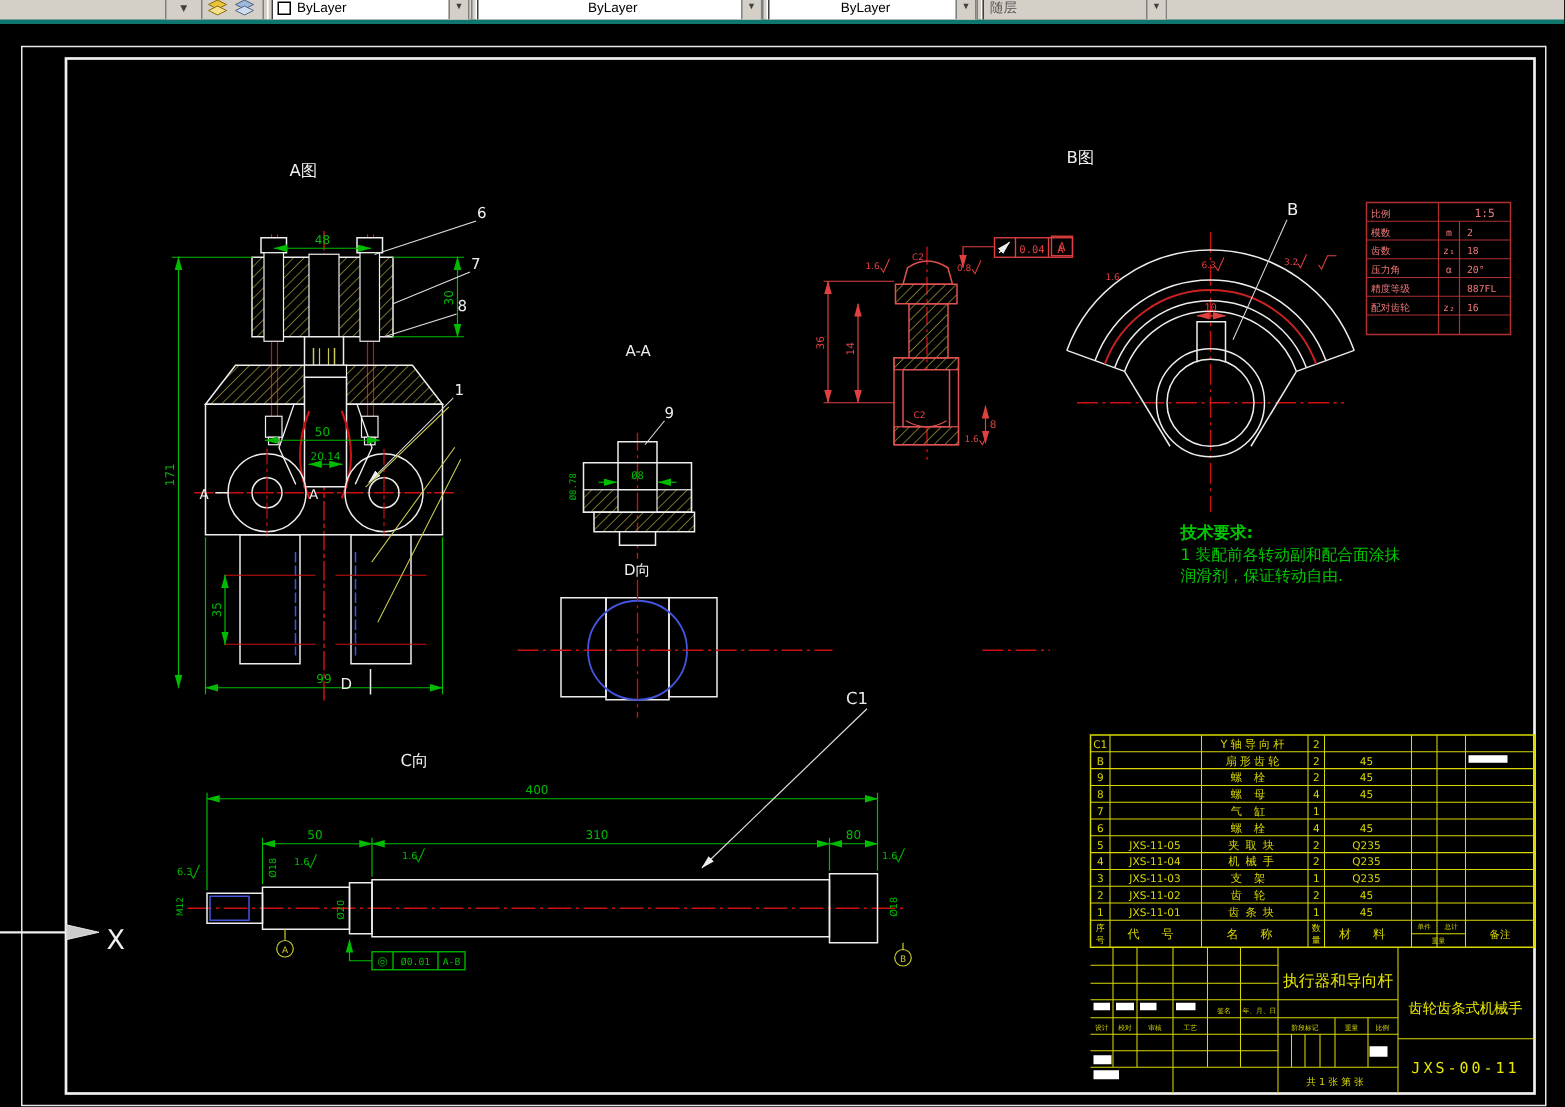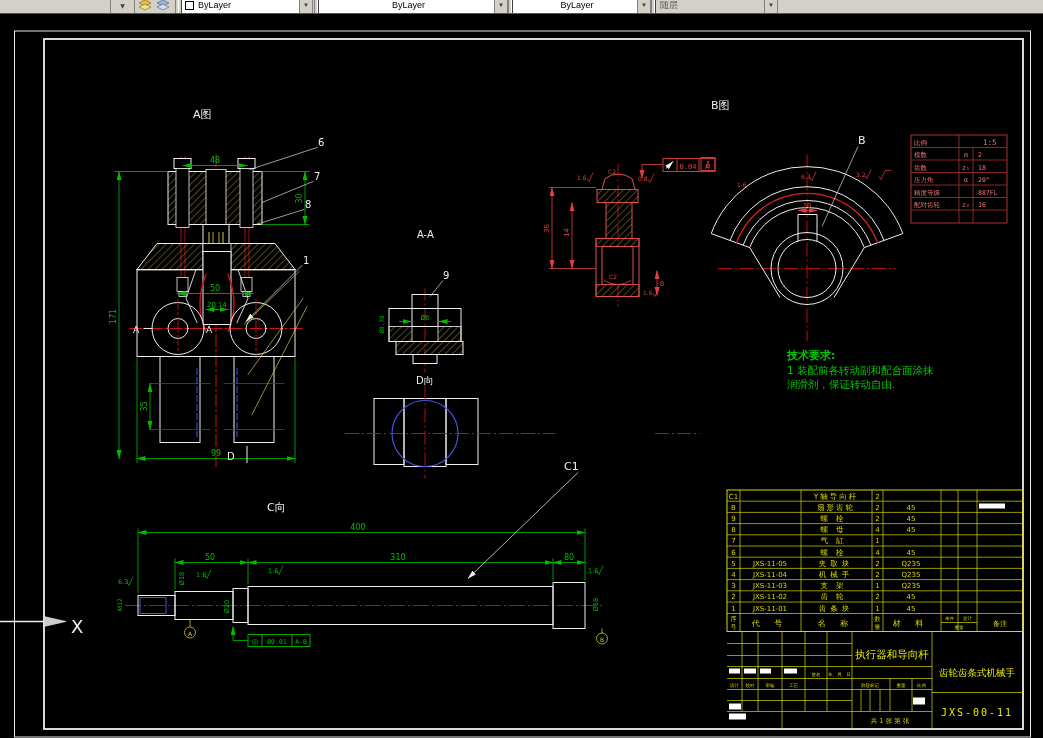--- a/index.html
+++ b/index.html
@@ -1,20 +1,20 @@
 <!DOCTYPE html>
 <html><head>
 <meta charset="utf-8">
 <style>
   html,body{margin:0;padding:0;background:#000;}
   .screen{position:relative;width:1043px;height:738px;background:#000;overflow:hidden;
           font-family:"DejaVu Sans",sans-serif;}
   
   .toolbar{position:absolute;left:0;top:0;width:1043px;height:13px;background:#d4d0c8;
-           border-bottom:1px solid #0f766e;overflow:hidden;z-index:5;}
+           border-bottom:3px solid #0f766e;overflow:hidden;z-index:5;}
   .tb-item{position:absolute;top:-4px;height:16px;}
   .combo{background:#fff;border:1px solid #808080;border-top-color:#404040;border-left-color:#404040;
          display:flex;align-items:center;font-size:9px;color:#000;
          font-family:"Liberation Sans",sans-serif;}
   .combo .txt{flex:1;padding-left:4px;white-space:nowrap;overflow:hidden;line-height:16px;}
   .combo .dd{width:12px;height:100%;background:#d4d0c8;border-left:1px solid #808080;
              display:flex;align-items:center;justify-content:center;font-size:6px;color:#404040;}
   .combo.disabled{background:#d4d0c8;color:#555;}
   .swatch{width:7px;height:7px;border:1px solid #000;background:#fff;margin-left:3px;}
   .iconbtn{width:16px;background:#d4d0c8;display:flex;align-items:flex-end;justify-content:center;}

